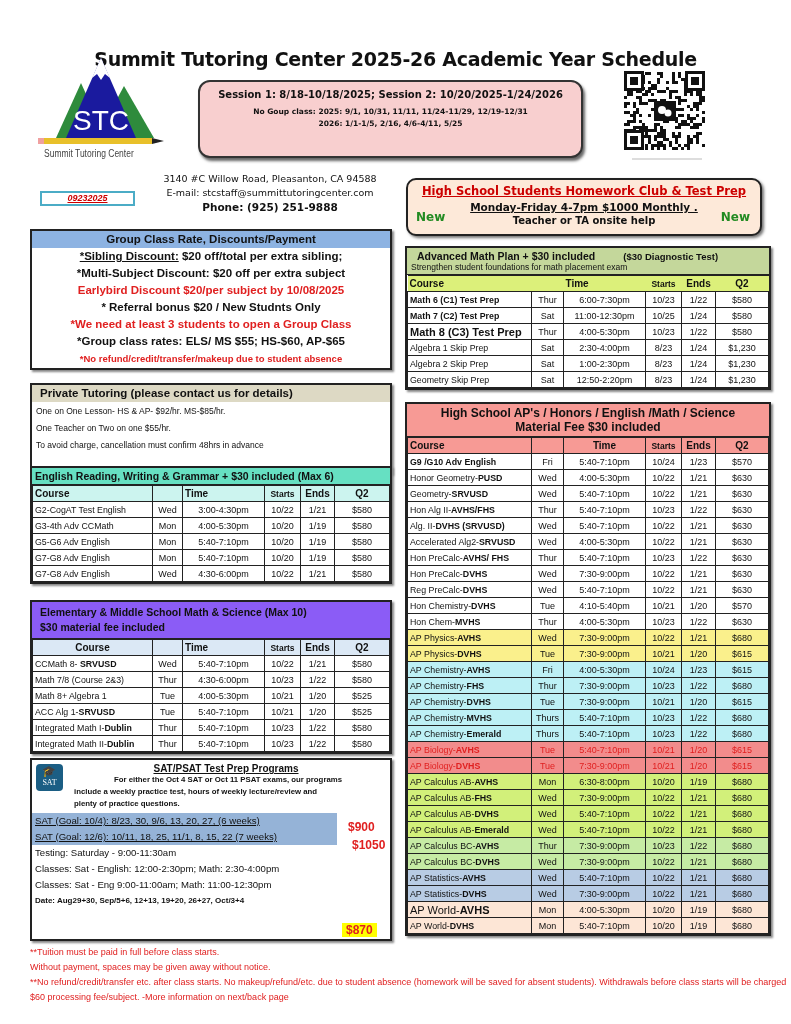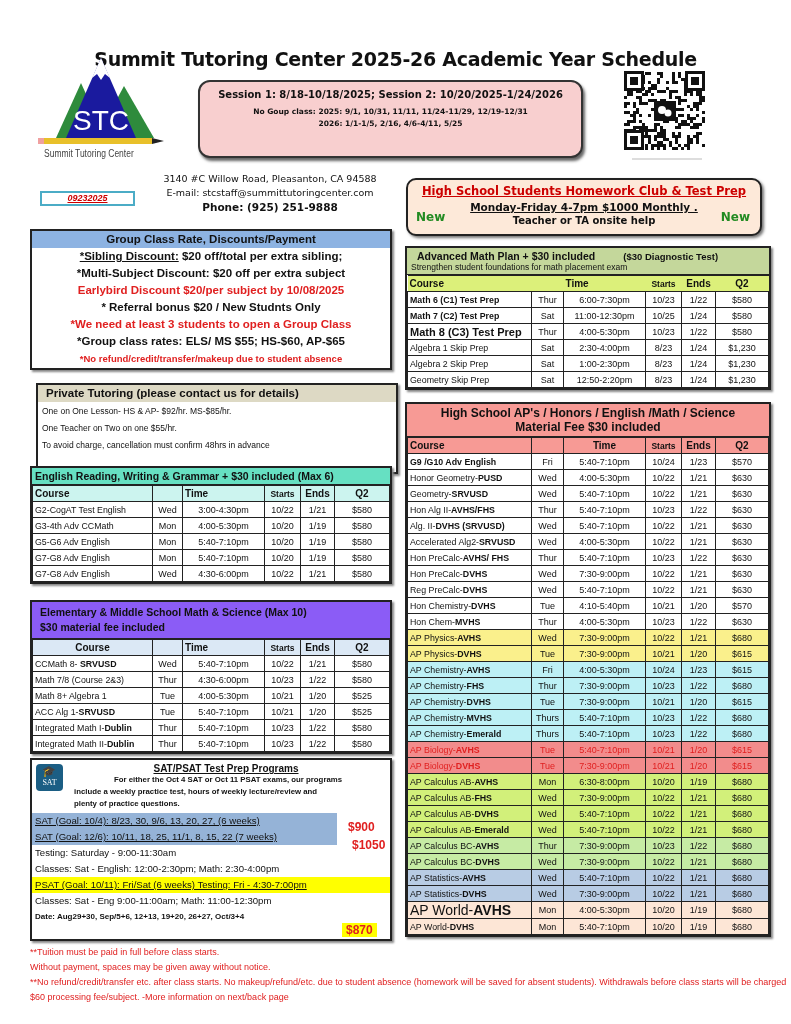--- a/index.html
+++ b/index.html
@@ -20,21 +20,21 @@
   .hw { left: 406px; top: 178px; width: 356px; height: 58px; background: #fde9d9; border: 2px solid #222; border-radius: 10px; box-shadow: 2px 2px 3px #777; text-align: center; font-family: "DejaVu Sans", sans-serif; }
   .hw .h1 { color: #c00; font-weight: bold; font-size: 11.5px; text-decoration: underline; margin-top: 4px; }
   .hw .h2 { font-weight: bold; font-size: 10.5px; text-decoration: underline; margin-top: 3px; }
   .hw .h3 { font-weight: bold; font-size: 10px; margin-top: 2px; }
   .hw .new { position: absolute; color: #228b22; font-weight: bold; font-size: 12px; top: 30px; }
   .box { border: 2px solid #222; box-shadow: 2px 2px 2px #888; background: #fff; }
   .rate { left: 30px; top: 229px; width: 362px; height: 141px; text-align: center; }
   .rate .hd { background: #8db3e2; font-weight: bold; font-size: 11.5px; height: 17px; line-height: 17px; }
   .rate .ln { font-size: 11.5px; font-weight: bold; line-height: 17px; white-space: nowrap; }
   .red { color: #e02020; }
-  .priv { left: 36px; top: 383px; width: 362px; height: 91px; }
+  .priv { left: 30px; top: 383px; width: 362px; height: 91px; }
   .priv .hd { background: #ddd9c4; font-weight: bold; font-size: 11.5px; height: 17px; line-height: 17px; padding-left: 8px; }
   .priv .ln { font-size: 8.5px; line-height: 18px; padding-left: 4px; }
   table { border-collapse: collapse; width: 100%; }
   td, th { border: 1px solid #222; font-size: 9px; padding: 0 2px; height: 16px; white-space: nowrap; font-weight: normal; }
   .eng { left: 30px; top: 466px; width: 362px; }
   .eng .cap { background: #66e0c2; font-weight: bold; font-size: 10.5px; height: 17px; line-height: 17px; padding-left: 3px; border-bottom: 1px solid #222; }
   .hdrow th { background: #ccf4ef; font-weight: bold; font-size: 10px; text-align: left; }
   td.c, th.c { text-align: center; }
   .elem { left: 30px; top: 600px; width: 362px; }
   .elem .cap { background: #8b5cf6; font-weight: bold; font-size: 10.5px; padding: 3px 8px; line-height: 15px; border-bottom: 1px solid #222; }
@@ -580,21 +580,20 @@
       <div>SAT</div>
     </div>
   <div class="t">SAT/PSAT Test Prep Programs</div>
   <div class="d first">For either the Oct 4 SAT or Oct 11 PSAT exams, our programs</div>
   <div class="d">include a weekly practice test, hours of weekly lecture/review and</div>
   <div class="d" style="margin-bottom:3px">plenty of practice questions.</div>
   <div class="satrow blue">SAT (Goal: 10/4): 8/23,  30, 9/6,  13, 20, 27,  (6 weeks)</div>
   <div class="satrow blue">SAT (Goal: 12/6): 10/11, 18, 25, 11/1, 8, 15, 22 (7 weeks)</div>
   <div class="satrow">Testing: Saturday - 9:00-11:30am</div>
   <div class="satrow">Classes: Sat - English: 12:00-2:30pm; Math: 2:30-4:00pm</div>
-  <div class="satrow yel">PSAT (Goal: 10/11): Fri/Sat  (6 weeks) Testing: Fri - 4:30-7:00pm</div>
   <div class="satrow">Classes: Sat  - Eng 9:00-11:00am; Math: 11:00-12:30pm</div>
   <div class="satrow" style="font-size:8px;font-weight:bold">Date: Aug29+30, Sep/5+6, 12+13, 19+20, 26+27, Oct/3+4</div>
   <div class="satprice" style="left:316px;top:60px">$900</div>
   <div class="satprice" style="left:320px;top:78px">$1050</div>
   <div class="satprice" style="left:310px;top:163px;background:#ffff00;padding:0 4px">$870</div>
 </div>
 
 <div class="abs box adv">
   <div class="cap">
     <div class="a"><span>Advanced Math Plan  + $30 included</span><span style="margin-left:28px;font-size:9.5px">($30 Diagnostic Test)</span></div>
@@ -915,21 +914,21 @@
         </tr>
         <tr class="blue">
           <td style="font-size: 8.8px;">AP Statistics-<b>DVHS</b></td>
           <td class="c" style="font-size: 9px;">Wed</td>
           <td class="c">7:30-9:00pm</td>
           <td class="c">10/22</td>
           <td class="c">1/21</td>
           <td class="c">$680</td>
         </tr>
         <tr class="peach">
-          <td style="font-size: 14px;">AP World-<b>AVHS</b></td>
+          <td style="font-size: 11px;">AP World-<b>AVHS</b></td>
           <td class="c" style="font-size: 9px;">Mon</td>
           <td class="c">4:00-5:30pm</td>
           <td class="c">10/20</td>
           <td class="c">1/19</td>
           <td class="c">$680</td>
         </tr>
         <tr class="peach">
           <td style="font-size: 8.8px;">AP World-<b>DVHS</b></td>
           <td class="c" style="font-size: 9px;">Mon</td>
           <td class="c">5:40-7:10pm</td>

